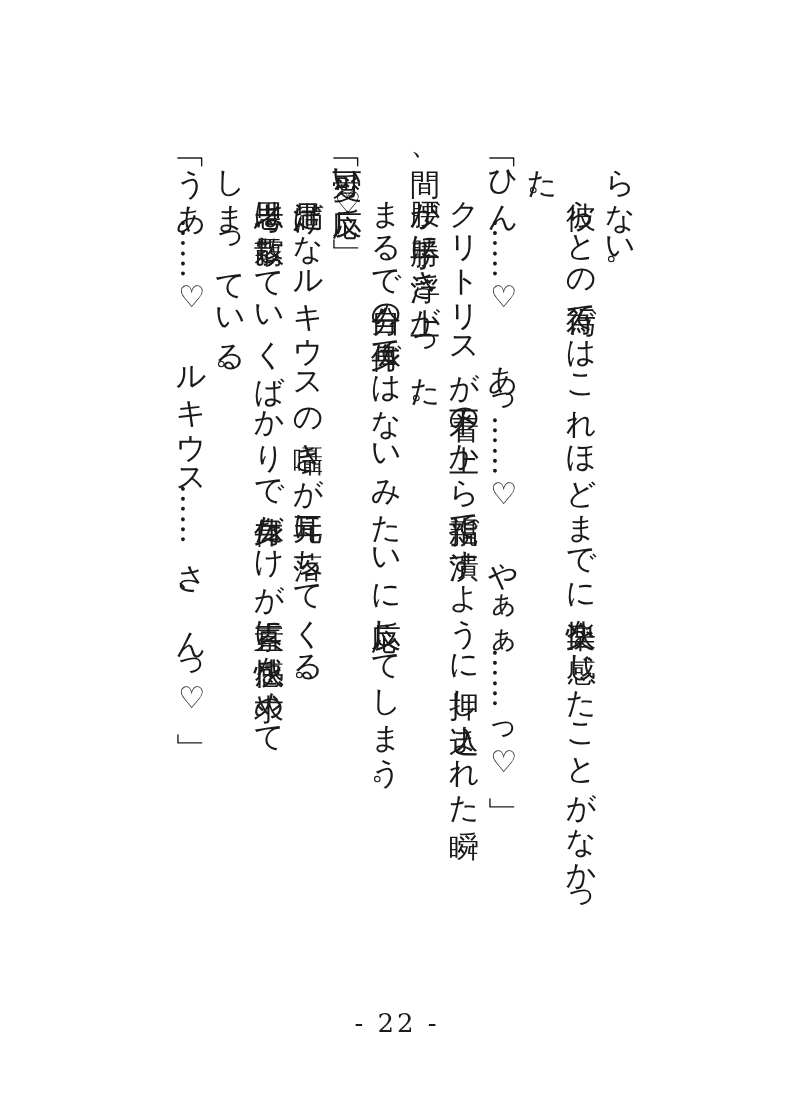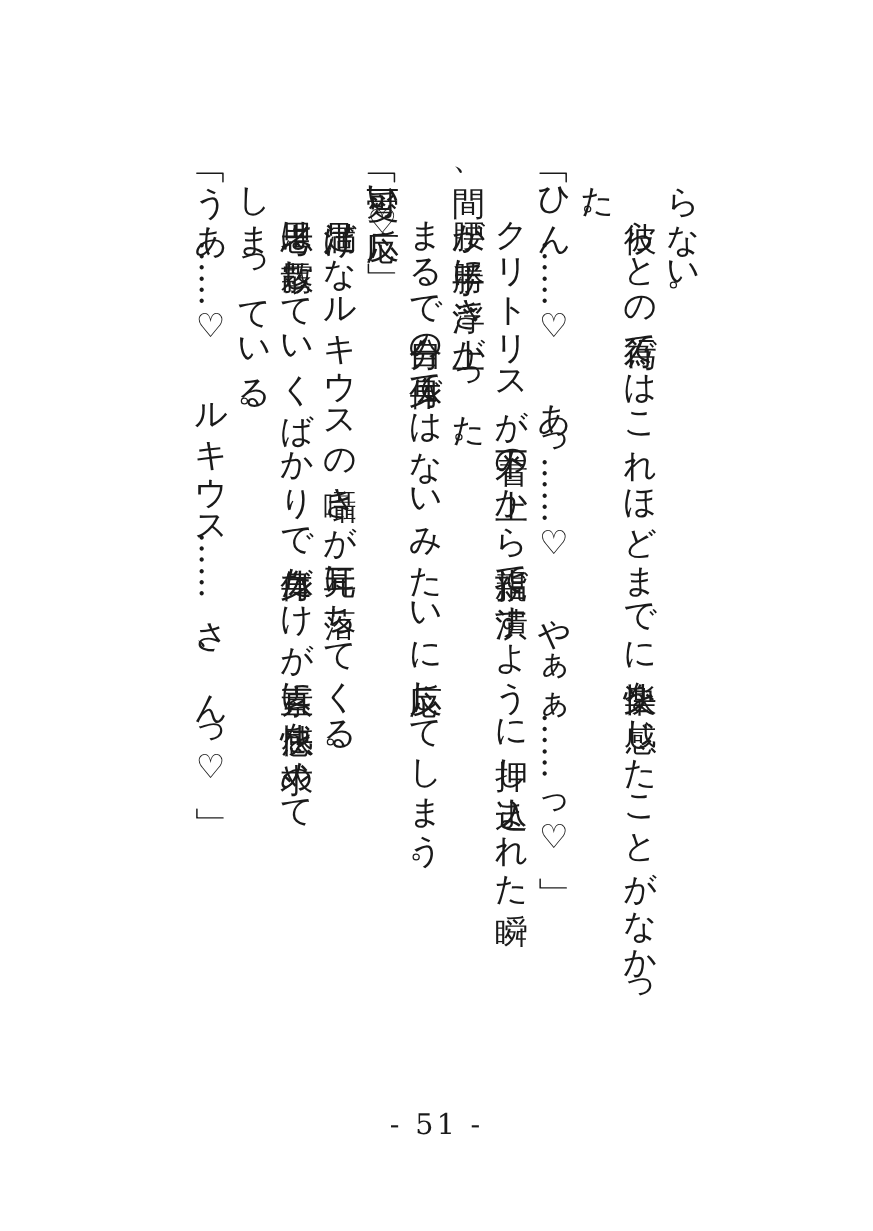--- a/index.html
+++ b/index.html
@@ -61,15 +61,15 @@
     <p class="line">　クリトリスが下着の上から親指で潰すように押し込まれた瞬</p>
     <p class="line">間、腰が勝手に浮き上がった。</p>
     <p class="line">　まるで自分の身体ではないみたいに反応してしまう。</p>
     <p class="line">「可愛い反応♡」</p>
     <p class="line">　満足げなルキウスの囁きが耳元に落ちてくる。</p>
     <p class="line">　思考は霧散していくばかりで身体だけが素直に快感を求めて</p>
     <p class="line">しまっている。</p>
     <p class="line">「うあ……♡　ルキウス……さ、んっ♡」</p>
   </div>
 
-  <div class="page-footer">- 51 -</div>
+  <div class="page-footer">- 22 -</div>
 
 </div>
 
 </body></html>

